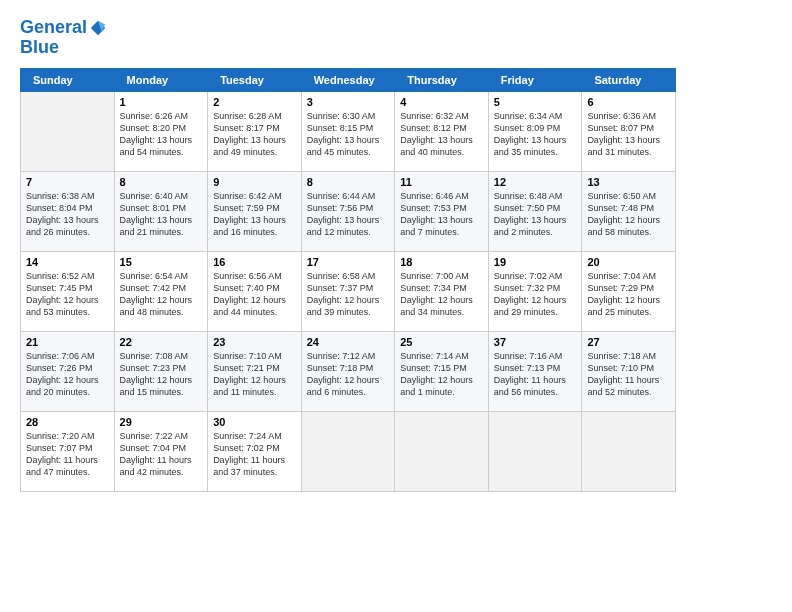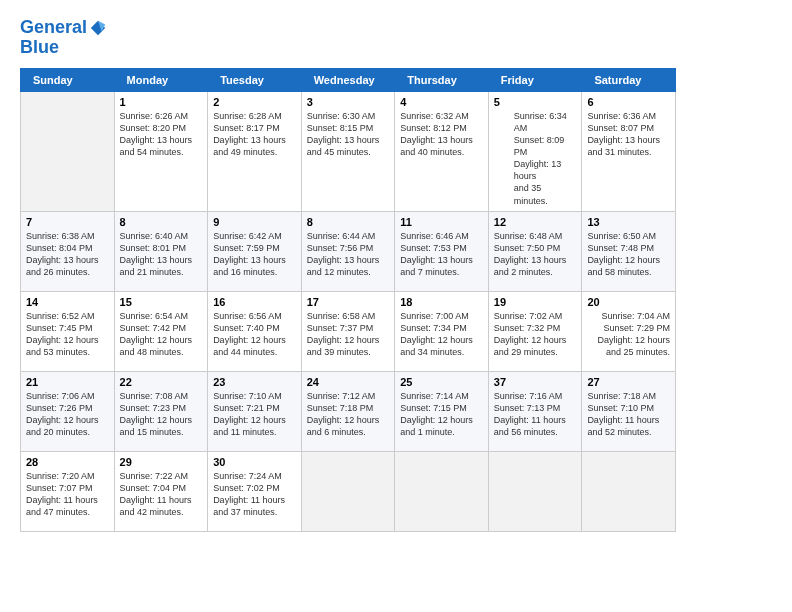--- a/index.html
+++ b/index.html
@@ -160,21 +160,21 @@
           </td>
           <td>
             <span class="day-num">4</span>
             <div class="day-info" style="white-space: pre-line;">Sunrise: 6:32 AM
 Sunset: 8:12 PM
 Daylight: 13 hours
 and 40 minutes.</div>
           </td>
           <td>
             <span class="day-num">5</span>
-            <div class="day-info" style="white-space: pre-line; margin-left: 20px;">Sunrise: 6:34 AM
+            <div class="day-info" style="white-space: pre-line;">Sunrise: 6:34 AM
 Sunset: 8:09 PM
 Daylight: 13 hours
 and 35 minutes.</div>
           </td>
           <td>
             <span class="day-num">6</span>
             <div class="day-info" style="white-space: pre-line;">Sunrise: 6:36 AM
 Sunset: 8:07 PM
 Daylight: 13 hours
 and 31 minutes.</div>
@@ -269,21 +269,21 @@
           </td>
           <td>
             <span class="day-num">19</span>
             <div class="day-info" style="white-space: pre-line;">Sunrise: 7:02 AM
 Sunset: 7:32 PM
 Daylight: 12 hours
 and 29 minutes.</div>
           </td>
           <td>
             <span class="day-num">20</span>
-            <div class="day-info" style="white-space: pre-line; text-align: right;">Sunrise: 7:04 AM
+            <div class="day-info" style="white-space: pre-line;">Sunrise: 7:04 AM
 Sunset: 7:29 PM
 Daylight: 12 hours
 and 25 minutes.</div>
           </td>
         </tr>
         <tr>
           <td>
             <span class="day-num">21</span>
             <div class="day-info" style="white-space: pre-line;">Sunrise: 7:06 AM
 Sunset: 7:26 PM

